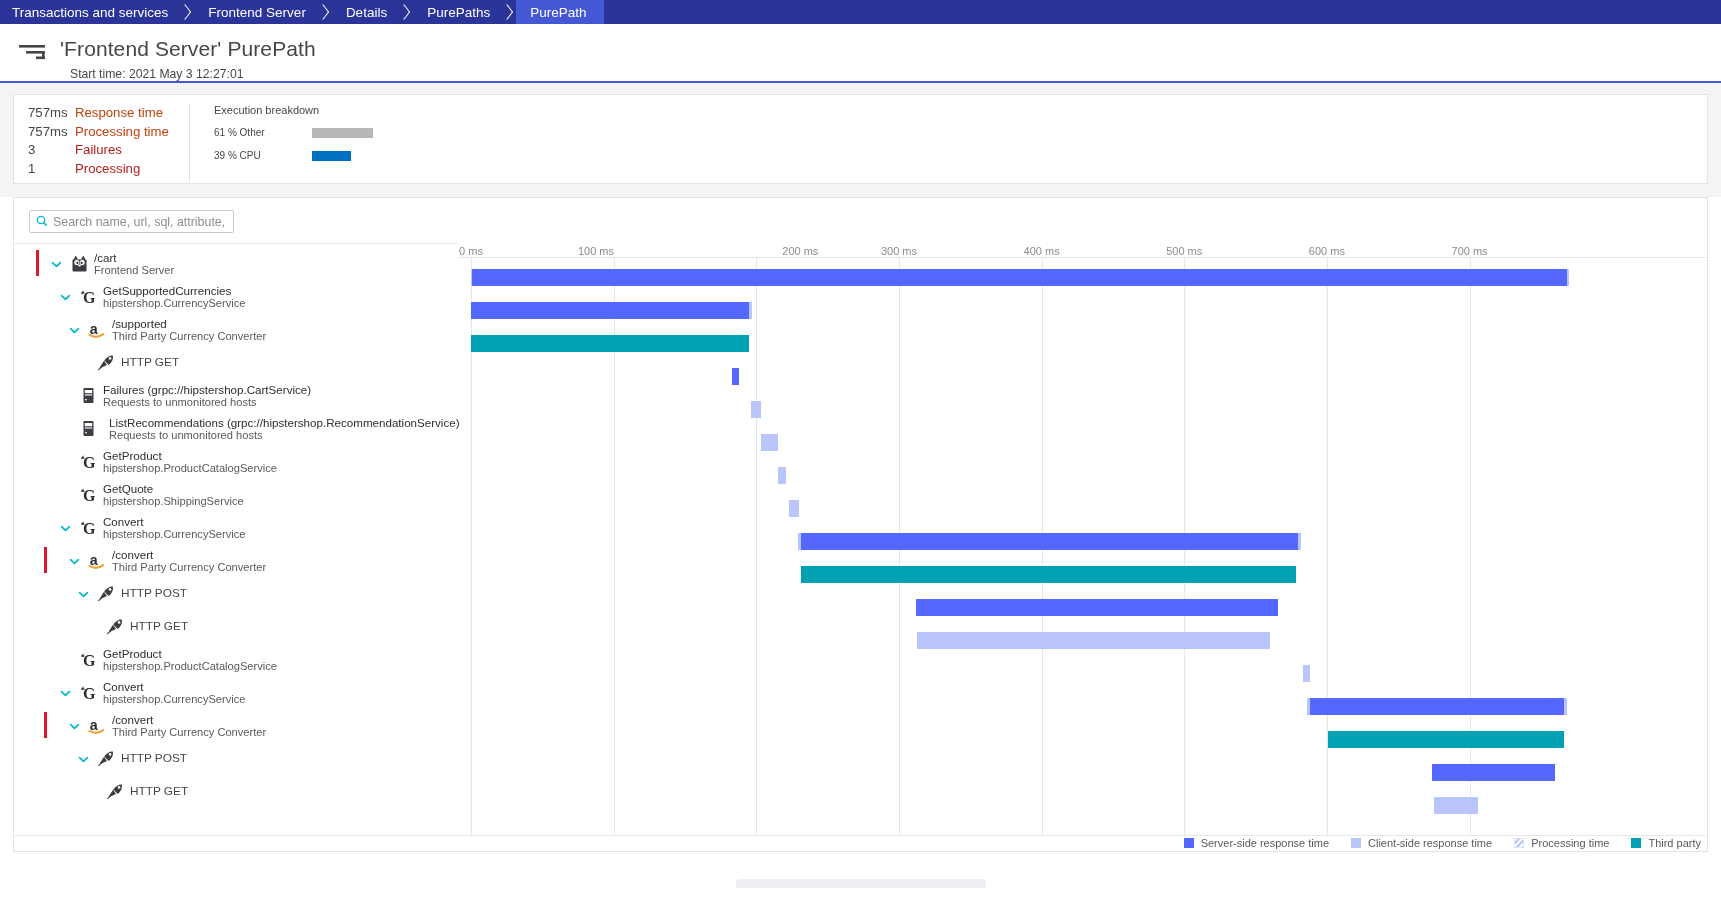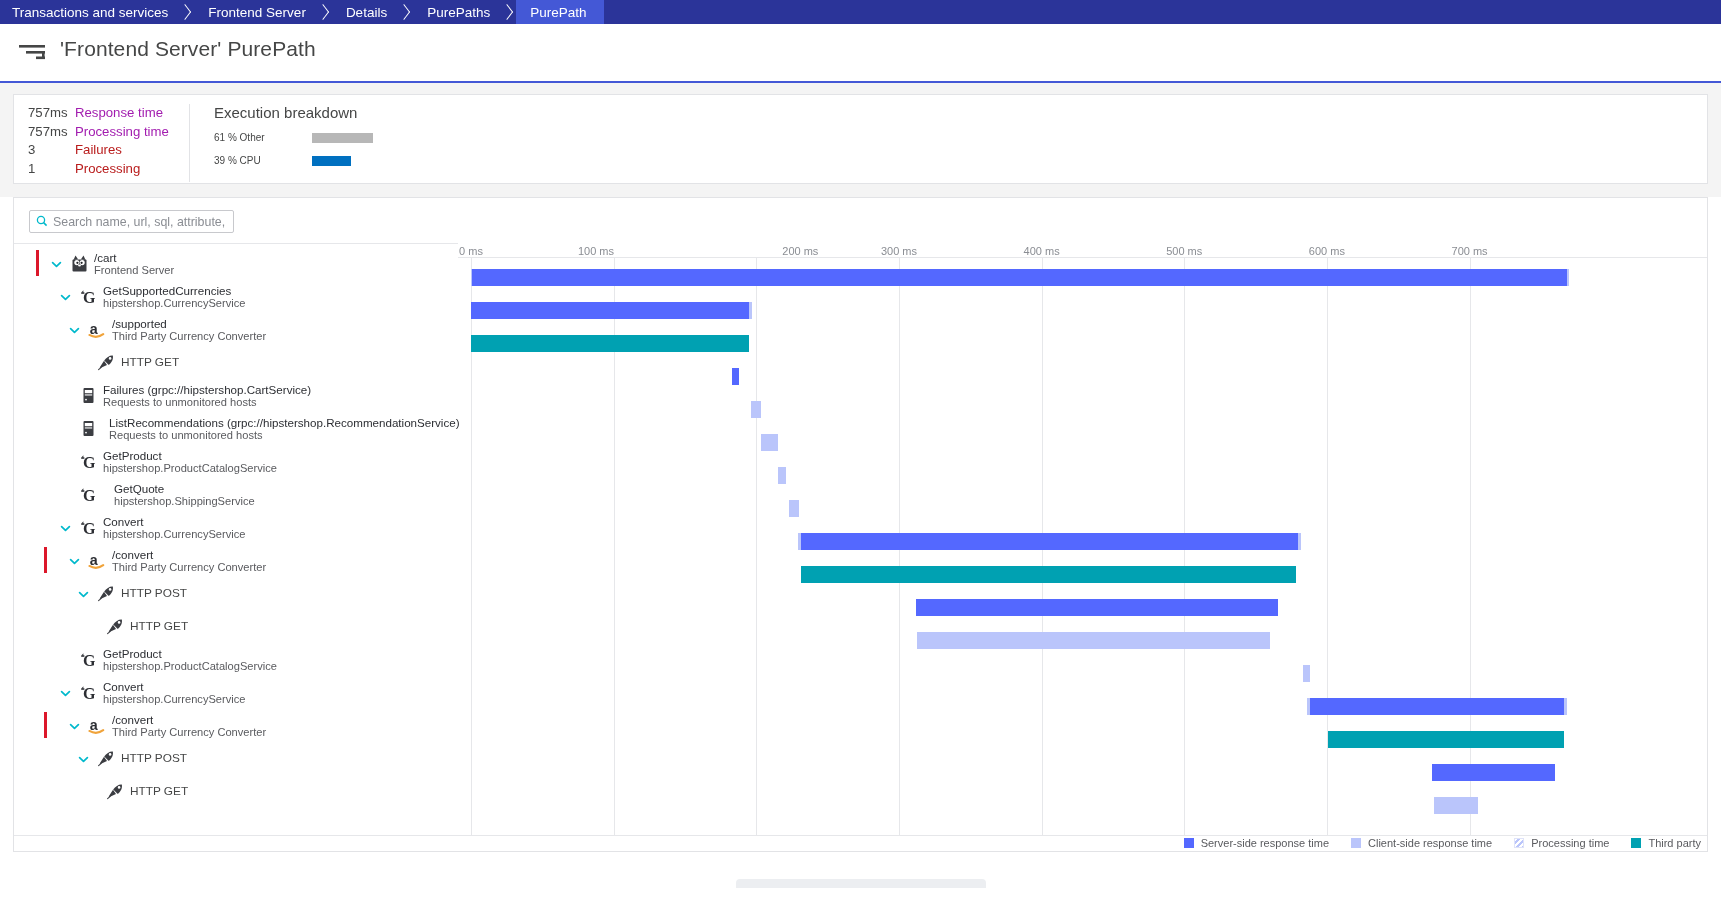--- a/index.html
+++ b/index.html
@@ -85,25 +85,25 @@
     display: flex;
     align-items: flex-start;
     padding: 9px 0 0 0;
   }
   .metrics { width: 175px; padding-left: 14px; }
   .metric-line {
     display: flex; align-items: baseline;
     font-size: 13.2px; line-height: 18.5px; color: #454646;
   }
   .metric-val { width: 47px; flex: none; color: #454646; }
-  .metric-label { color: #a21caf; }
+  .metric-label { color: #c2410c; }
   .metric-label.link { color: #b91c1c; }
   .divider-v { width: 1px; background: #e2e3e6; height: 78px; margin: 0 0 0 0; align-self: flex-start; }
   .breakdown { padding-left: 24px; }
-  .breakdown-title { font-size: 15px; color: #454646; margin-bottom: 8px; }
+  .breakdown-title { font-size: 11px; color: #454646; margin-bottom: 8px; }
   .bd-row { display: flex; align-items: center; height: 17px; margin-bottom: 6px; }
   .bd-label { font-size: 10px; color: #454646; width: 98px; flex: none; }
   .bd-bar { height: 10px; }
 
   
   .main-wrap { padding: 0 13px; }
   .main-card {
     background: #ffffff;
     border: 1px solid #e2e3e6;
     height: 655px;
@@ -240,20 +240,21 @@
         <rect x="1" y="5" width="26" height="2.6" fill="#454646"></rect>
         <rect x="8" y="11" width="19" height="2.6" fill="#454646"></rect>
         <rect x="24" y="11" width="2.6" height="7" fill="#454646"></rect>
         <rect x="18" y="16.5" width="9" height="2.6" fill="#454646"></rect>
       </svg>
     </span>
     <div>
       <div class="page-title">'Frontend Server' PurePath</div>
     </div>
   </div>
+  <div class="start-time">Start time: 2021 May 3 12:27:01</div>
   <div class="title-underline"></div>
 </div>
 
 <div class="summary-wrap">
   <div class="summary-card">
     <div class="metrics" id="metrics">
         <div class="metric-line">
           <span class="metric-val">757ms</span>
           <span class="metric-label">Response time</span>
         </div>
@@ -411,21 +412,21 @@
             </span>
           </div>
           <div class="row" style="top: 235px;">
             <span class="node-icon" style="left: 64px;">
               <svg width="21" height="21" viewBox="0 0 21 21">
                 <text x="5" y="16.5" font-family="Liberation Serif, serif" font-size="16" font-weight="bold" fill="#2c2e33">G</text>
                 <path d="M3.6 6.2 L5.4 4.2 L5.4 7.0 Z" fill="#2c2e33"></path>
                 <rect x="3.2" y="6.3" width="3.2" height="1.5" fill="#2c2e33"></rect>
               </svg>
             </span>
-            <span class="node-text" style="left: 89px; top: 3px; margin-left: 11px;">
+            <span class="node-text" style="left: 89px; top: 3px;">
               <div class="node-title">GetQuote</div>
               <div class="node-sub">hipstershop.ShippingService</div>
             </span>
           </div>
           <div class="row" style="top: 268px;">
             <span class="chev" style="left: 45px;"><svg width="13" height="13" viewBox="0 0 13 13">
                 <path d="M2.6 4.6 L6.5 8.4 L10.4 4.6" fill="none" stroke="#00b9cc" stroke-width="1.7" stroke-linecap="round" stroke-linejoin="round"></path>
               </svg></span>
             <span class="node-icon" style="left: 64px;">
               <svg width="21" height="21" viewBox="0 0 21 21">

